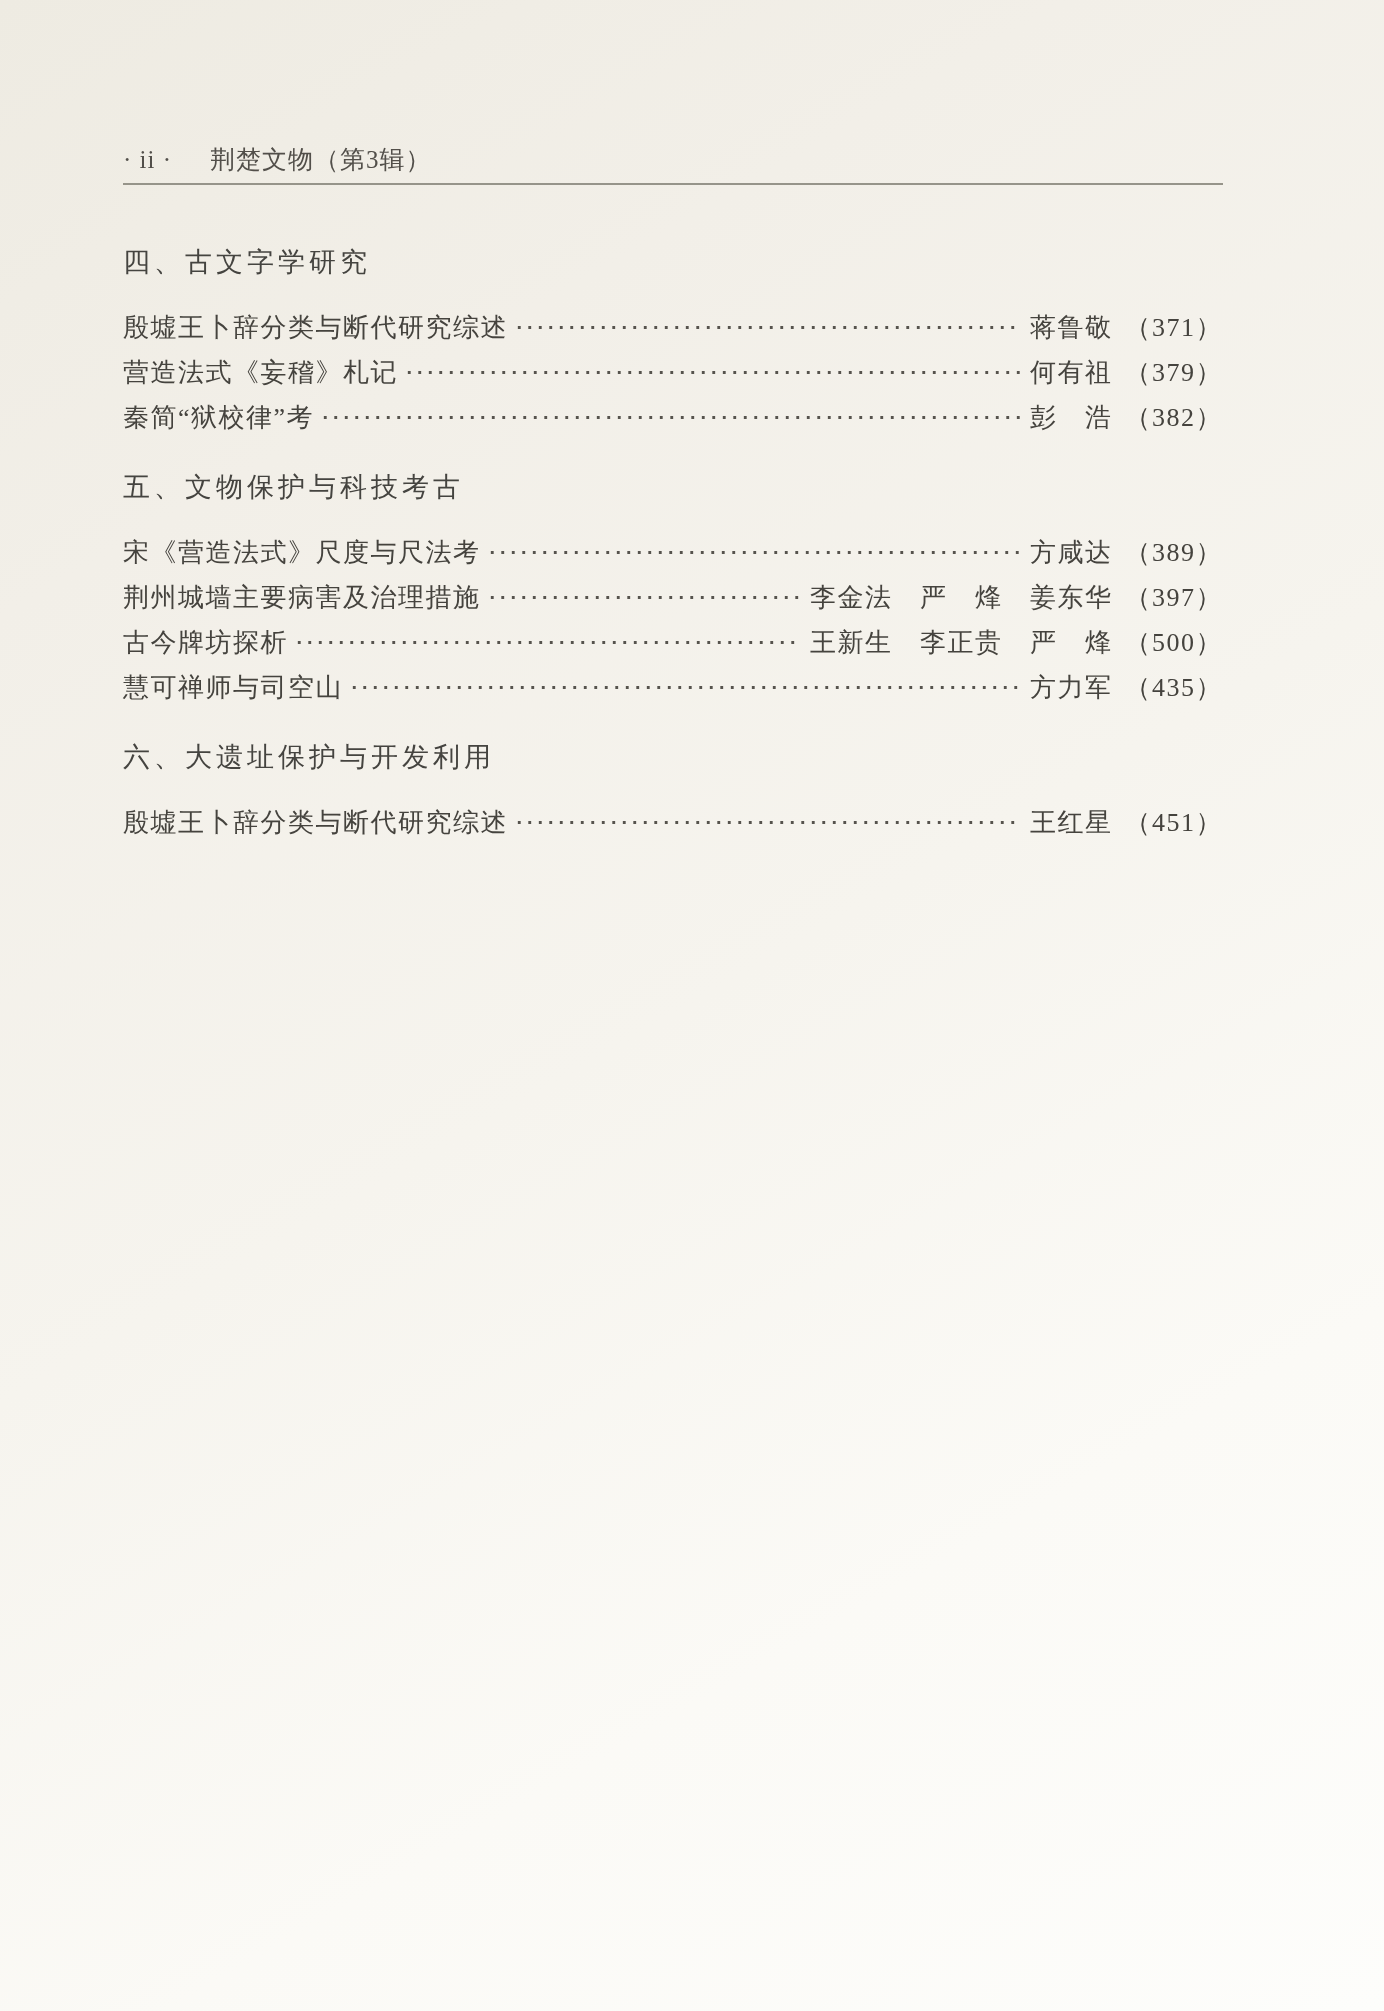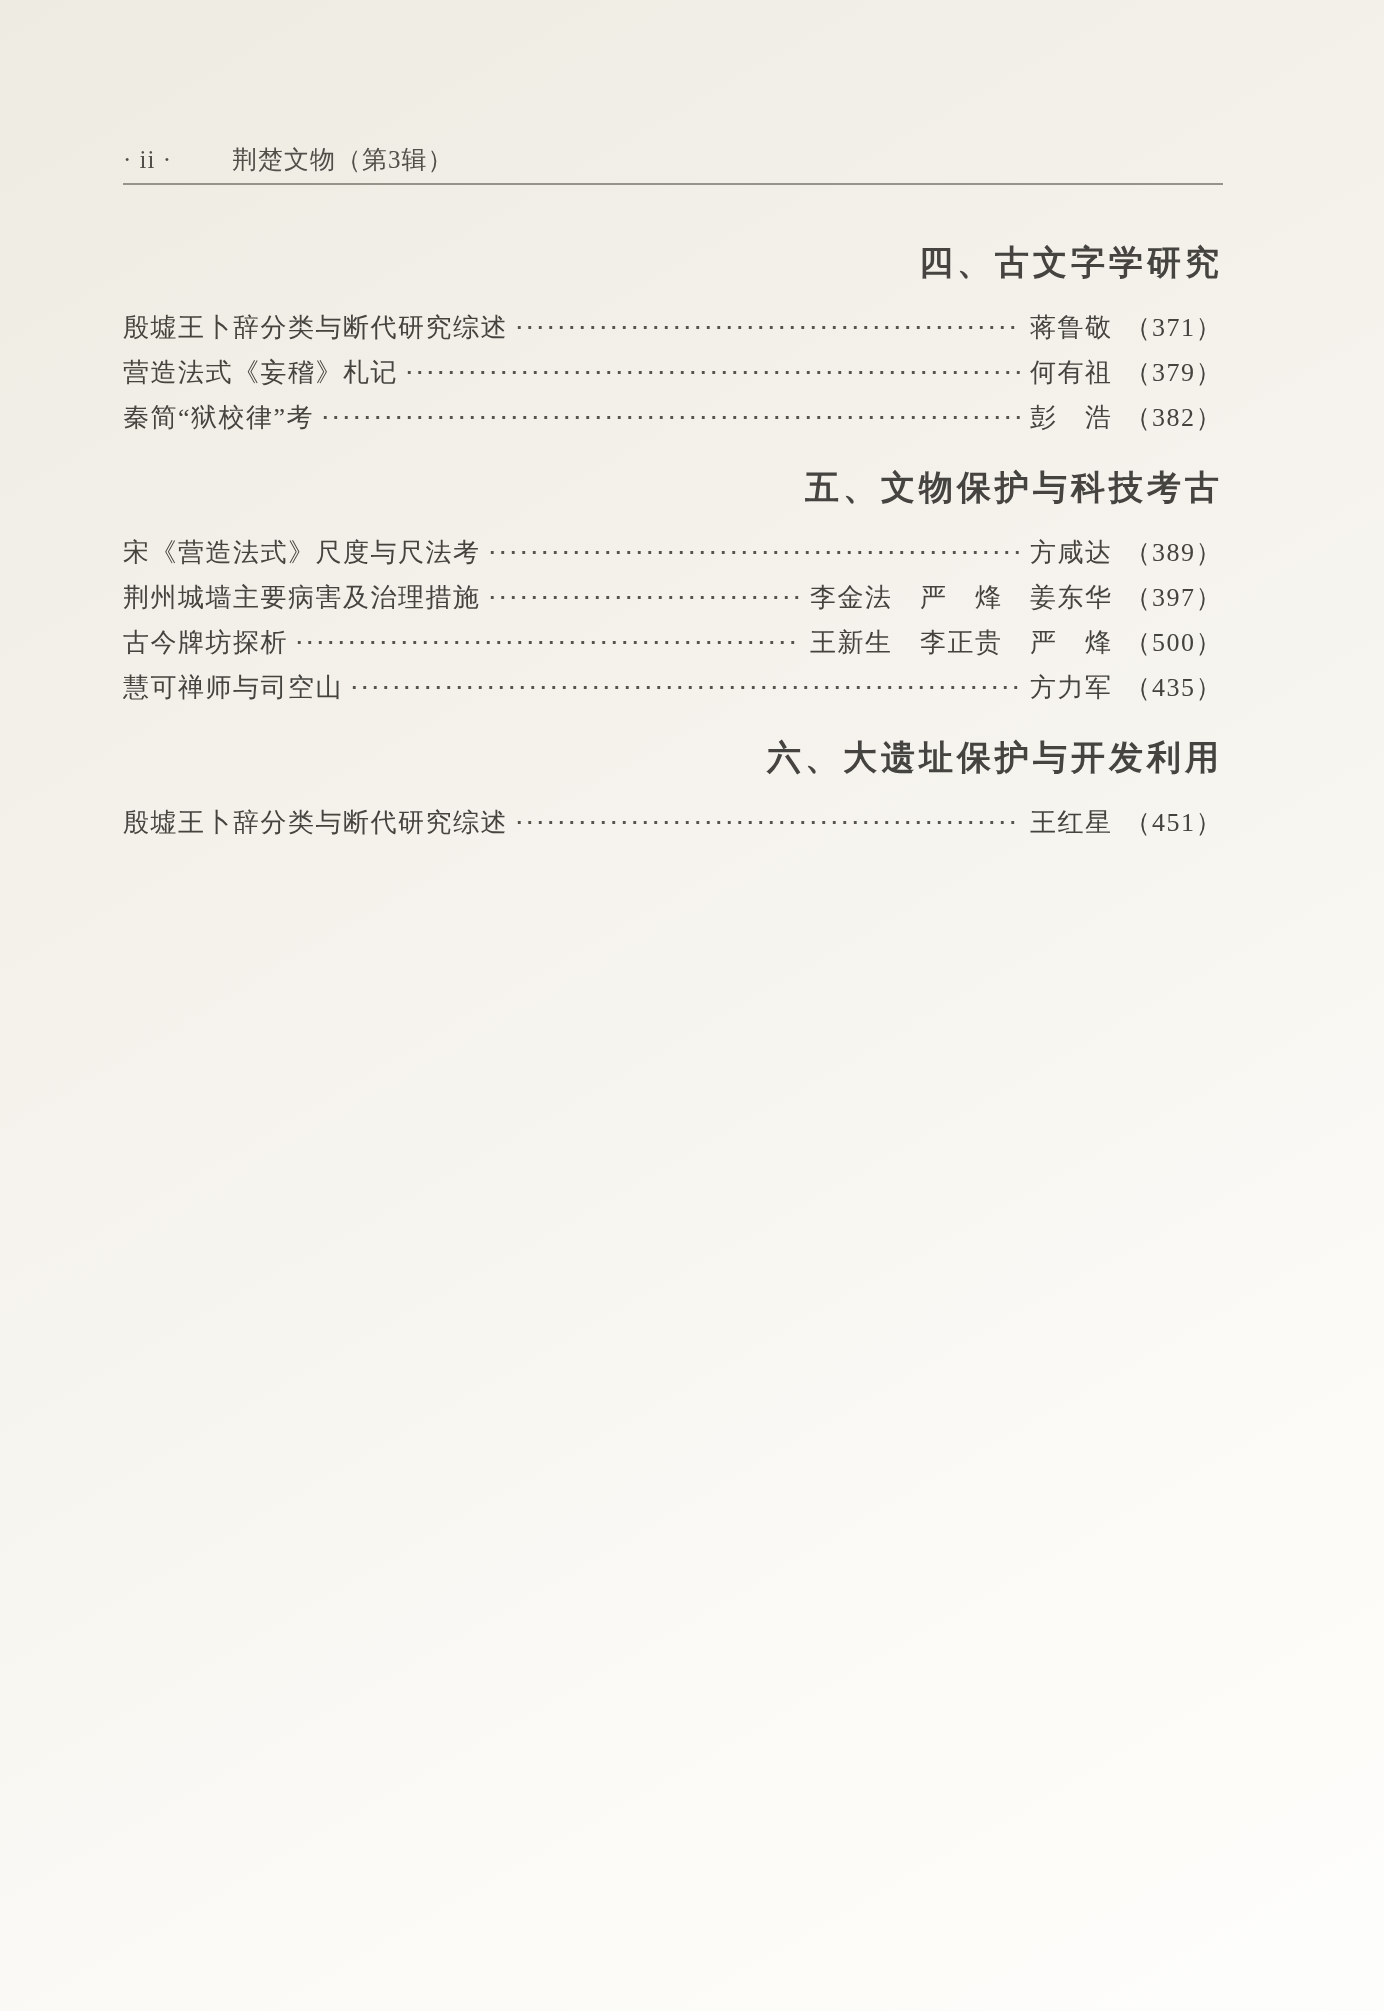--- a/index.html
+++ b/index.html
@@ -14,38 +14,38 @@
   }
   .content {
     position: absolute;
     left: 123px;
     top: 146px;
     width: 1100px;
   }
   .page-header {
     display: flex;
     align-items: flex-start;
-    gap: 60px;
+    gap: 38px;
     font-size: 25px;
     line-height: 28px;
     color: #524f4a;
     letter-spacing: 1px;
   }
   .header-rule {
     height: 2px;
     background: #96948a;
     margin-top: 9px;
   }
   .section-title {
     font-family: "Liberation Sans", "DejaVu Sans", sans-serif;
-    font-weight: 700;
-    font-size: 34px;
+    font-weight: 400;
+    font-size: 27px;
     line-height: 34px;
     letter-spacing: 4px;
-    text-align: right;
+    text-align: left;
     color: #454440;
     margin: 30px 0 26px 0;
   }
   .section.first .section-title { margin-top: 60px; }
   .toc-row {
     display: flex;
     align-items: center;
     height: 45px;
     font-size: 26px;
     color: #45433e;

